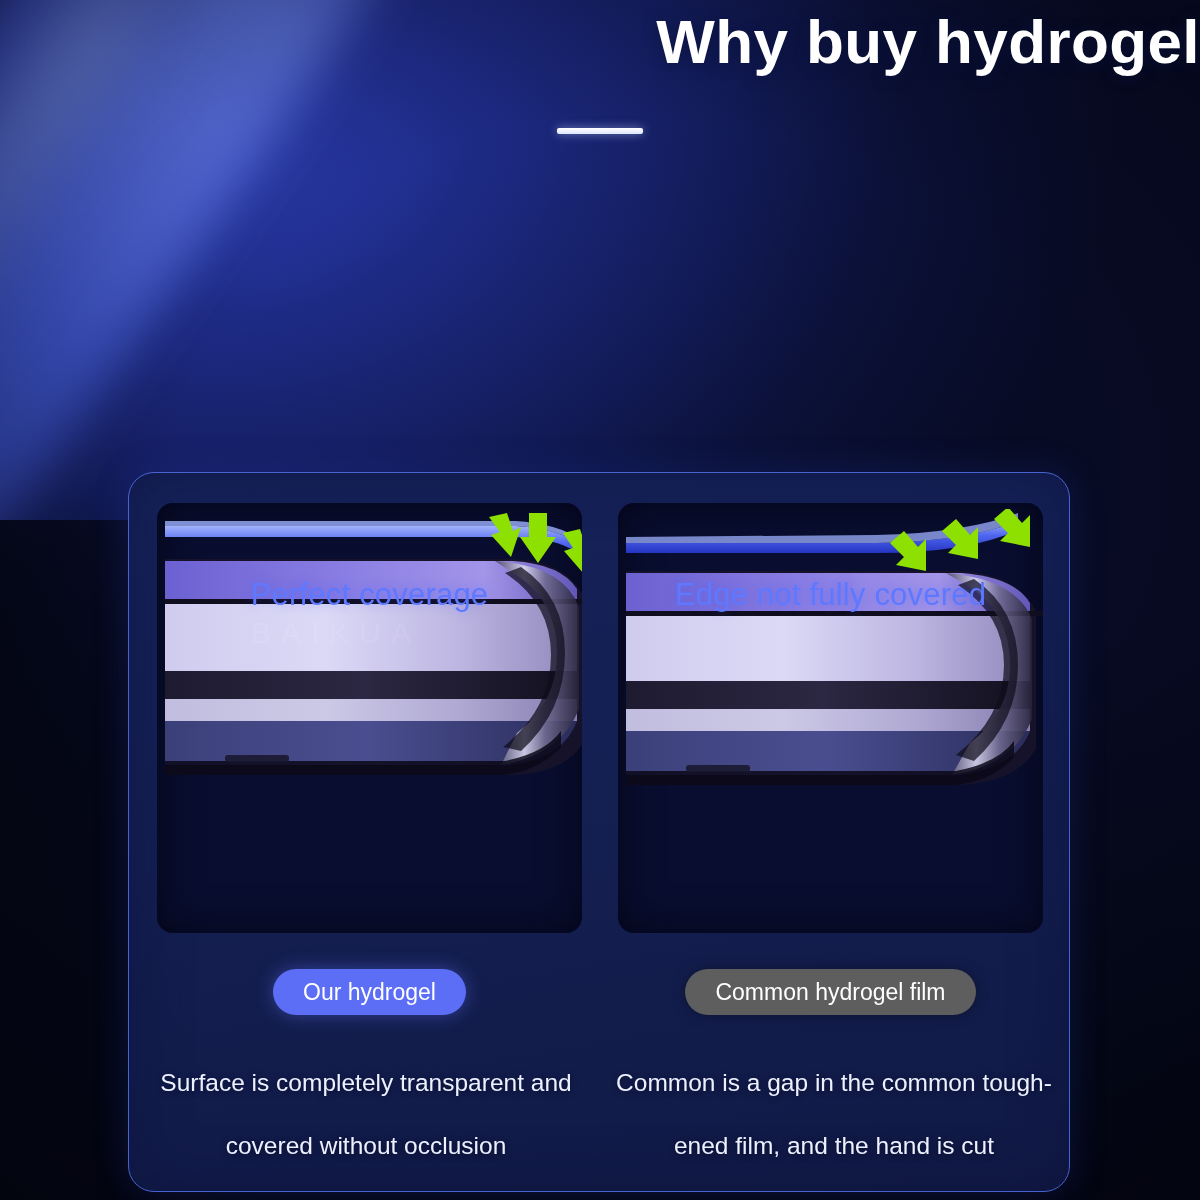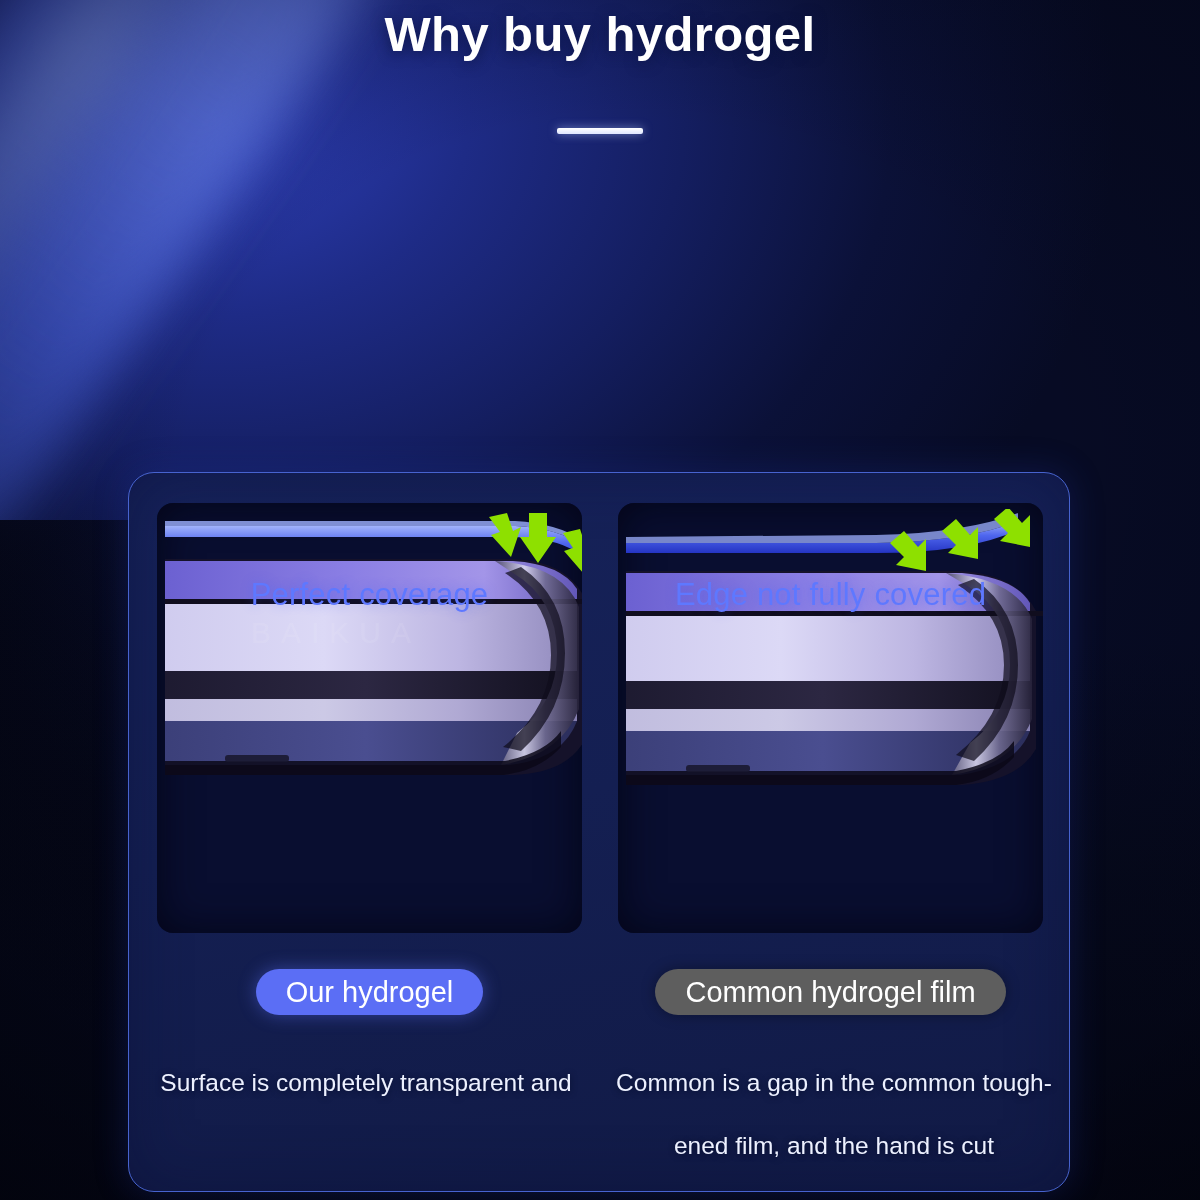--- a/index.html
+++ b/index.html
@@ -57,22 +57,22 @@
     position:absolute; inset:0; z-index:3;
     background:radial-gradient(1100px 900px at 52% 40%, rgba(0,0,0,0) 40%, rgba(3,5,18,.45) 78%, rgba(2,3,12,.8) 100%);
     pointer-events:none;
   }
 
   
   .content{ position:relative; z-index:10; width:1200px; height:1200px; }
 
   .page-title{
     position:absolute; left:0; right:0; top:6px;
-    text-align:center;
-    font-size:49px; font-weight:700; color:#ffffff;
+    text-align:right;
+    font-size:62px; font-weight:700; color:#ffffff;
     letter-spacing:.4px;
     text-shadow:0 2px 14px rgba(10,18,60,.75);
   }
   .title-rule{
     position:absolute; left:50%; top:128px;
     width:86px; height:6px; margin-left:-43px;
     background:linear-gradient(to bottom,#ffffff,#dfe6ff);
     border-radius:2px;
     box-shadow:0 0 10px rgba(190,210,255,.55);
   }
@@ -128,21 +128,21 @@
   .pill-row{
     position:absolute; left:28px; top:496px;
     width:886px; height:50px;
     display:flex; gap:36px;
   }
   .pill-cell{ width:425px; display:flex; justify-content:center; }
   .pill{
     display:inline-flex; align-items:center; justify-content:center;
     height:46px; padding:8px 30px;
     border-radius:24px;
-    font-size:29px; font-weight:400; color:#ffffff;
+    font-size:23px; font-weight:400; color:#ffffff;
     white-space:nowrap;
   }
   .pill.good{ background:#5b6ef5; box-shadow:0 0 18px rgba(91,110,245,.45); }
   .pill.bad{ background:#5e5e5e; box-shadow:0 0 14px rgba(0,0,0,.35); }
 
   
   .caption-row{
     position:absolute; left:14px; top:568px;
     width:914px; height:120px;
     display:flex; gap:22px;
@@ -331,20 +331,21 @@
         <span class="pill good">Our hydrogel</span>
       </div>
       <div class="pill-cell">
         <span class="pill bad">Common hydrogel film</span>
       </div>
     </div>
 
     <div class="caption-row">
       <div class="caption">
         <span class="ln">Surface is completely transparent and</span>
+        <span class="ln">covered without occlusion</span>
       </div>
       <div class="caption">
         <span class="ln">Common is a gap in the common tough-</span>
         <span class="ln">ened film, and the hand is cut</span>
       </div>
     </div>
 
   </div>
 </div>
 

